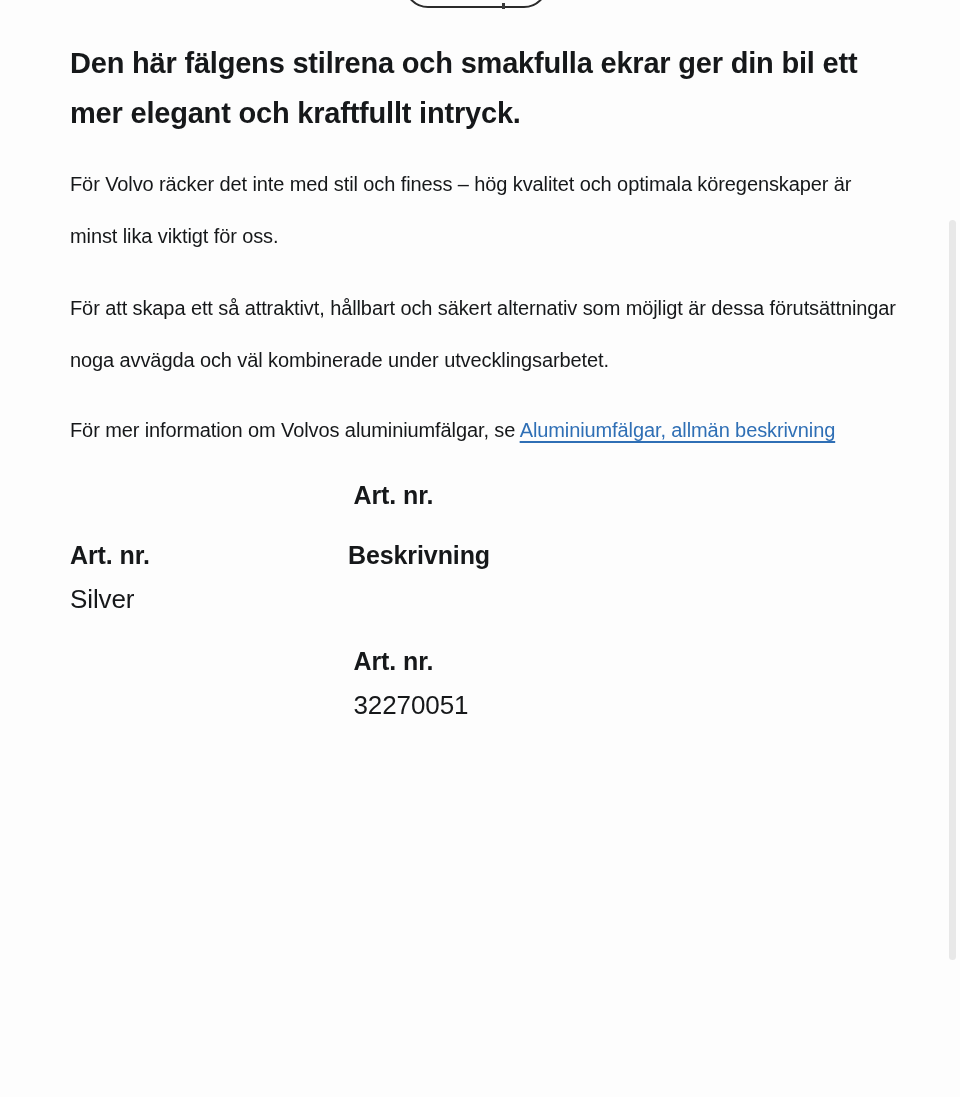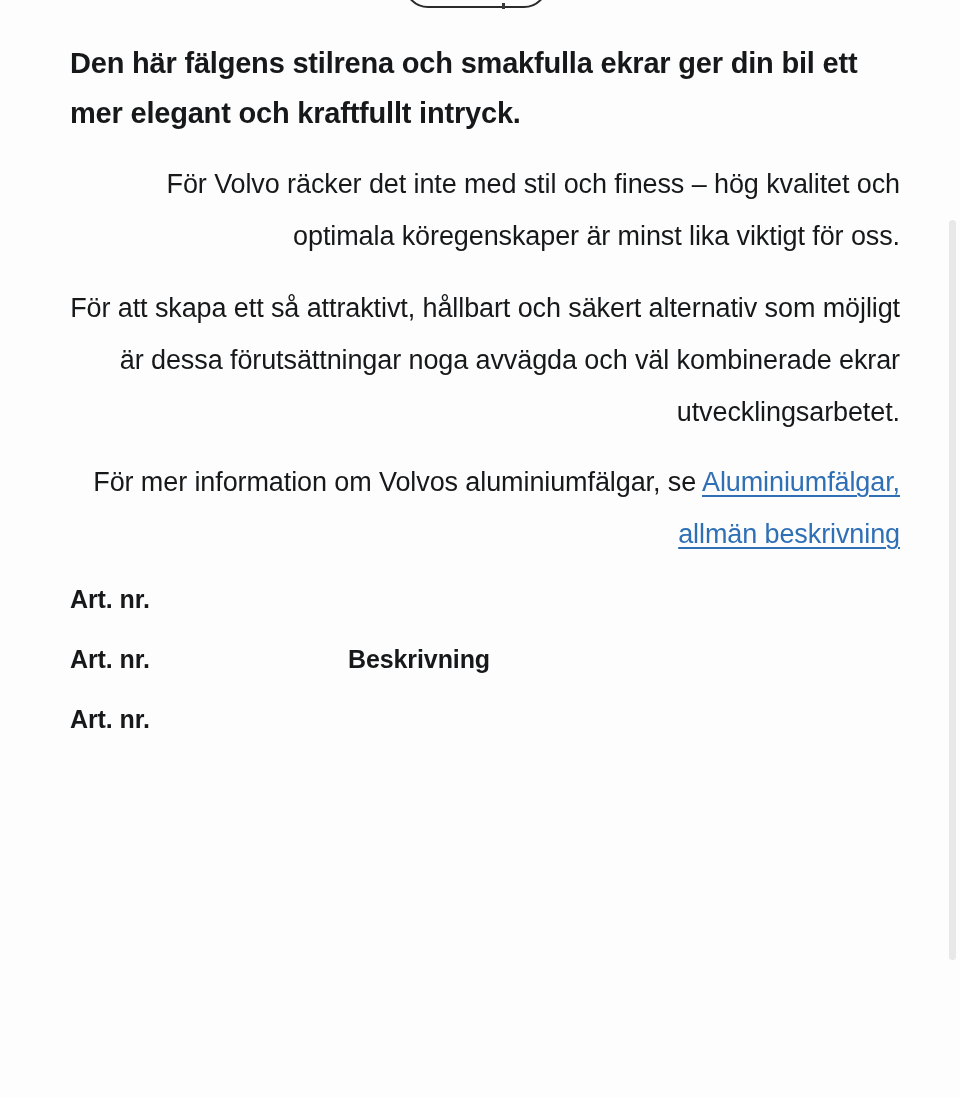--- a/index.html
+++ b/index.html
@@ -65,47 +65,47 @@
     line-height: 50px;
     font-weight: 700;
     letter-spacing: -0.2px;
     color: #16181a;
     max-width: 800px;
   }
 
   p.body-text {
     margin: 0;
     padding-top: 20px;
-    font-size: 27px;
+    font-size: 20px;
     line-height: 52px;
     font-weight: 400;
     color: #16181a;
     max-width: 830px;
     letter-spacing: -0.1px;
-    text-align: right;
   }
 
   p.body-text.tight {
     padding-top: 18px;
   }
 
   a.inline-link {
     color: #2f6fb5;
     text-decoration: underline;
     text-underline-offset: 4px;
     text-decoration-thickness: 2px;
   }
 
   
   .spec-block {
     padding-top: 18px;
   }
   .spec-row {
     display: flex;
     align-items: baseline;
+    justify-content: center;
   }
   .col-artnr { width: 278px; flex: 0 0 278px; }
   .col-desc  { flex: 1 1 auto; }
 
   .spec-head {
     font-size: 25px;
     line-height: 42px;
     font-weight: 700;
     color: #16181a;
     letter-spacing: -0.1px;
@@ -169,45 +169,49 @@
   <span class="pill-label"></span>
 </div>
 <div class="tick-mark"></div>
 
 <div class="article">
 
   <p class="lede">Den här fälgens stilrena och smakfulla ekrar ger din bil ett mer elegant och kraftfullt intryck.</p>
 
   <p class="body-text">För Volvo räcker det inte med stil och finess – hög kvalitet och optimala köregenskaper är minst lika viktigt för oss.</p>
 
-  <p class="body-text">För att skapa ett så attraktivt, hållbart och säkert alternativ som möjligt är dessa förutsättningar noga avvägda och väl kombinerade ekrar utvecklingsarbetet.</p>
+  <p class="body-text">För att skapa ett så attraktivt, hållbart och säkert alternativ som möjligt är dessa förutsättningar noga avvägda och väl kombinerade under utvecklingsarbetet.</p>
 
   <p class="body-text tight"><span>För mer information om Volvos aluminiumfälgar, se</span>
     <a class="inline-link" href="#">Aluminiumfälgar, allmän beskrivning</a></p>
 
   <div class="spec-block">
     <div class="spec-row">
       <div class="col-artnr spec-head">Art. nr.</div>
     </div>
   </div>
 
 
   <div class="spec-block">
     <div class="spec-row">
       <div class="col-artnr spec-head">Art. nr.</div>
       <div class="col-desc spec-head">Beskrivning</div>
     </div>
     <div class="spec-row">
+      <div class="col-desc spec-val">Silver</div>
     </div>
   </div>
 
 
   <div class="spec-block">
     <div class="spec-row">
       <div class="col-artnr spec-head">Art. nr.</div>
+    </div>
+    <div class="spec-row">
+      <div class="col-artnr spec-val">32270051</div>
     </div>
   </div>
 
 </div>
 
 <div class="scrollbar-track">
   <div class="scrollbar-thumb"></div>
 </div>
 
 </body></html>

